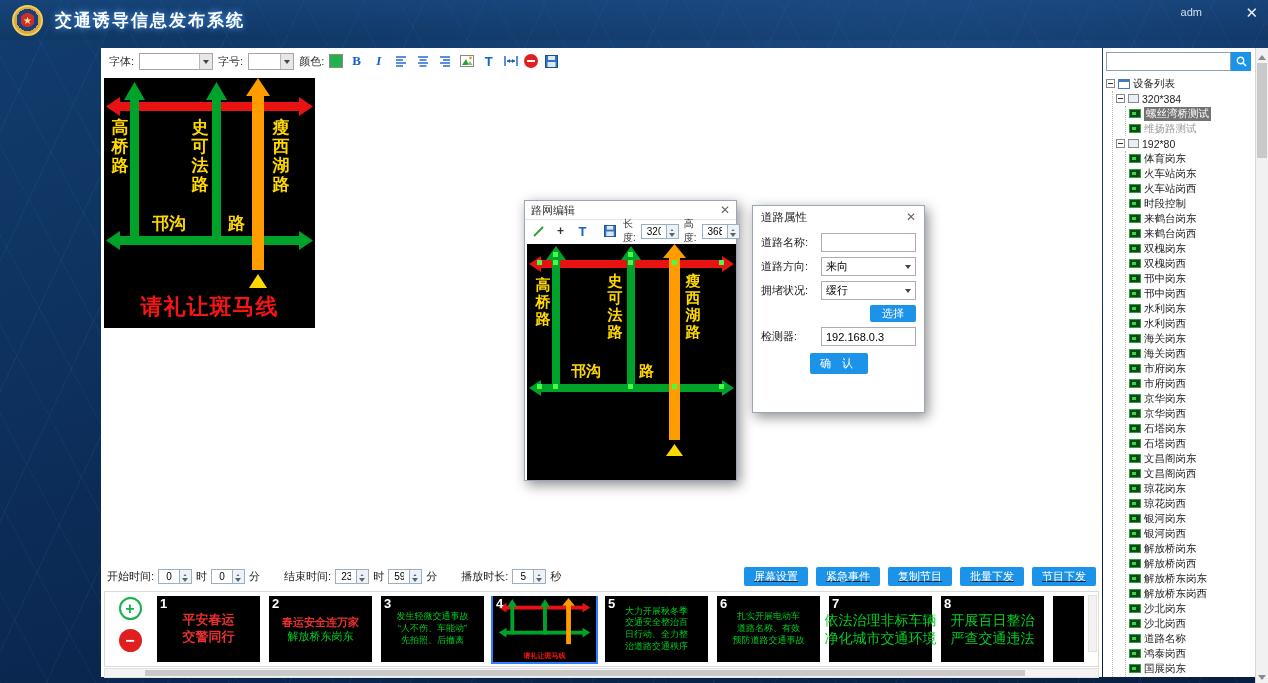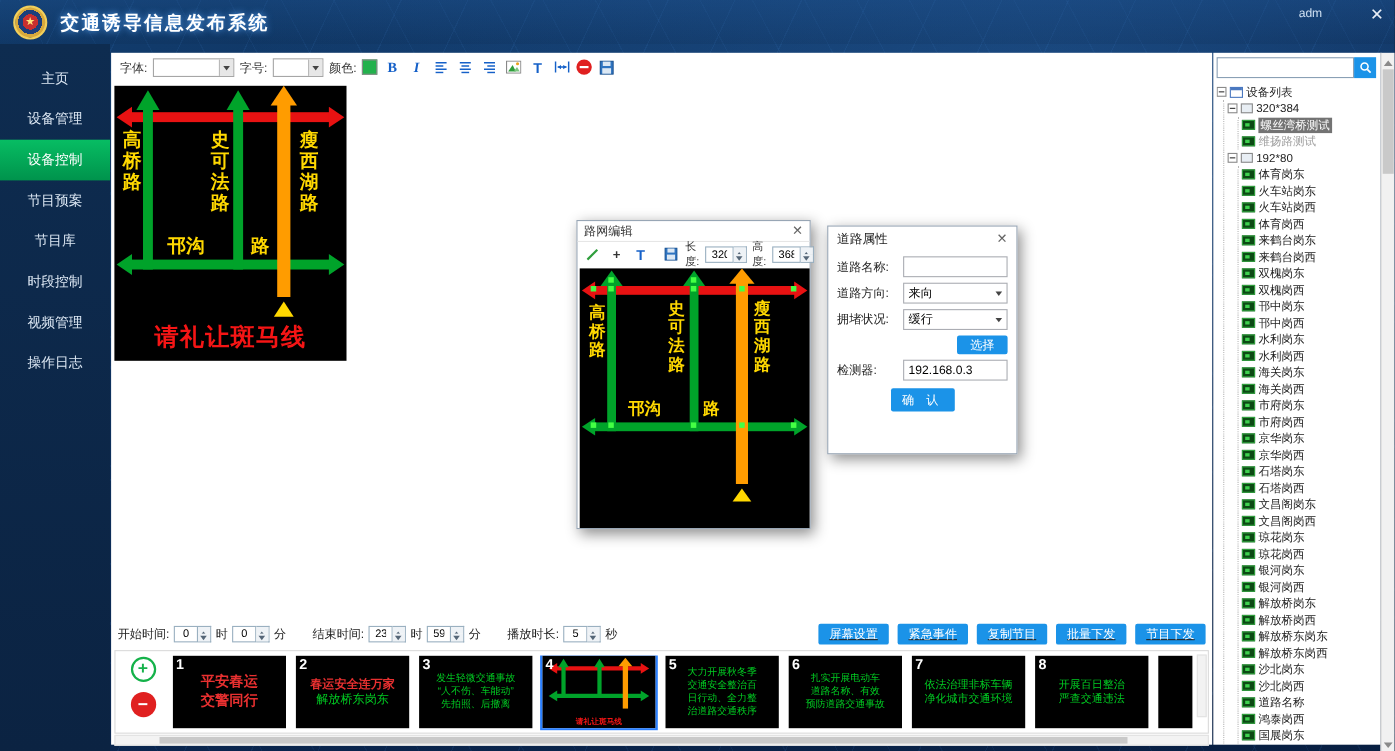--- a/index.html
+++ b/index.html
@@ -85,21 +85,21 @@
 .circle.add{border:2px solid #15b24a;color:#15b24a;}
 .circle.del{background:#e02020;color:#fff;}
 .thumbs{position:absolute;left:52px;top:4px;right:14px;height:68px;display:flex;gap:9px;overflow:hidden;}
 .thumb{position:relative;width:103px;height:66px;background:#000;flex-shrink:0;cursor:pointer;}
 .thumb.selthumb{outline:2px solid #2a7fff;}
 .tnum{position:absolute;left:3px;top:0px;color:#fff;font-size:13px;font-weight:bold;z-index:2;}
 .tlines{position:absolute;inset:0;display:flex;flex-direction:column;align-items:center;justify-content:center;text-align:center;}
 .tl{line-height:1.3;white-space:nowrap;}
 .c-red{color:#e83030;font-weight:bold;}
 .c-green{color:#00cc22;}
-.f13{font-size:13px}.f11{font-size:11px}.f9{font-size:9px}.f10{font-size:10px}
+.f13{font-size:13px}.f11{font-size:11px}.f9{font-size:9px}.f10{font-size:14px}
 .mini-wrap{position:absolute;left:0;top:2px;right:0;display:flex;justify-content:center;}
 .mini-msg{position:absolute;left:0;right:0;bottom:1px;text-align:center;color:#f51515;font-size:7px;font-weight:bold;}
 .mini-vs{position:absolute;right:1px;top:3px;bottom:14px;width:9px;background:#f2f2f2;border:1px solid #e2e2e2;}
 .hscroll{position:absolute;left:3px;top:620px;width:995px;height:10px;background:#f3f3f3;border:1px solid #e2e2e2;}
 .hthumb{position:absolute;left:40px;top:1px;height:6px;width:880px;background:#c9c9c9;}
 
 .devpanel{position:absolute;left:1103px;top:48px;width:152px;height:629px;background:#fff;}
 .search-row{position:absolute;left:3px;top:4px;right:4px;height:19px;display:flex;}
 .search-input{flex:1;height:19px;border:1px solid #8aa0b5;font-size:11px;padding:0 3px;outline:none;min-width:0;}
 .search-btn{width:20px;height:19px;background:#1b93e8;border:none;display:flex;align-items:center;justify-content:center;cursor:pointer;flex-shrink:0;}
@@ -130,30 +130,20 @@
 
   <div class="header">
     <div class="badge">
         <span>★</span>
       </div>
     <div class="app-title">交通诱导信息发布系统</div>
     <div class="header-user">adm</div>
     <div class="win-close">✕</div>
   </div>
 
-  <div class="side">
-    <div class="side-item">主页</div>
-    <div class="side-item">设备管理</div>
-    <div class="side-item active">设备控制</div>
-    <div class="side-item">节目预案</div>
-    <div class="side-item">节目库</div>
-    <div class="side-item">时段控制</div>
-    <div class="side-item">视频管理</div>
-    <div class="side-item">操作日志</div>
-  </div>
 
   <div class="main">
 
     <div class="fmt-bar">
       <span>字体:</span>
       <span class="sel font">
           <span class="arr"></span>
         </span>
       <span>字号:</span>
       <span class="sel size">
@@ -548,21 +538,21 @@
           <div class="trow">
               <span class="dev-ico"></span>
               <span class="tlabel">火车站岗东</span>
             </div>
           <div class="trow">
               <span class="dev-ico"></span>
               <span class="tlabel">火车站岗西</span>
             </div>
           <div class="trow">
               <span class="dev-ico"></span>
-              <span class="tlabel">体育岗西</span>
+              <span class="tlabel">时段控制</span>
             </div>
           <div class="trow">
               <span class="dev-ico"></span>
               <span class="tlabel">来鹤台岗东</span>
             </div>
           <div class="trow">
               <span class="dev-ico"></span>
               <span class="tlabel">来鹤台岗西</span>
             </div>
           <div class="trow">

